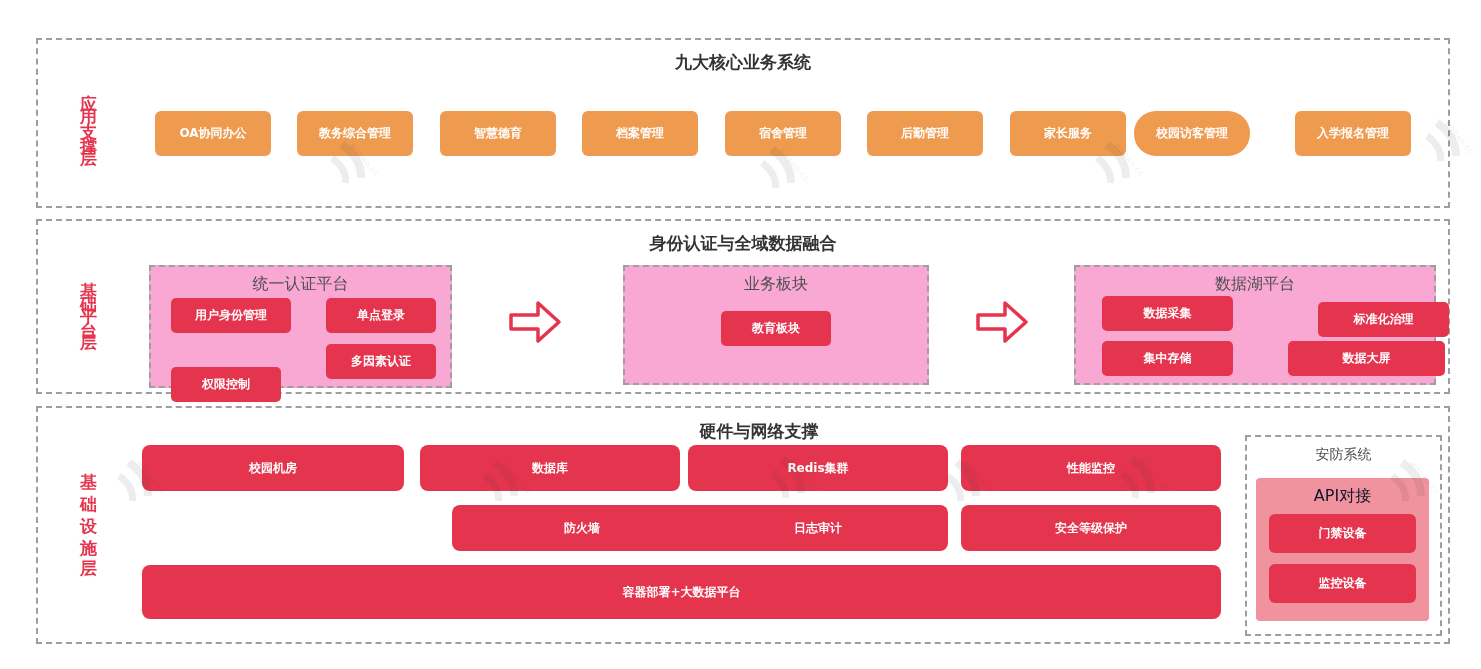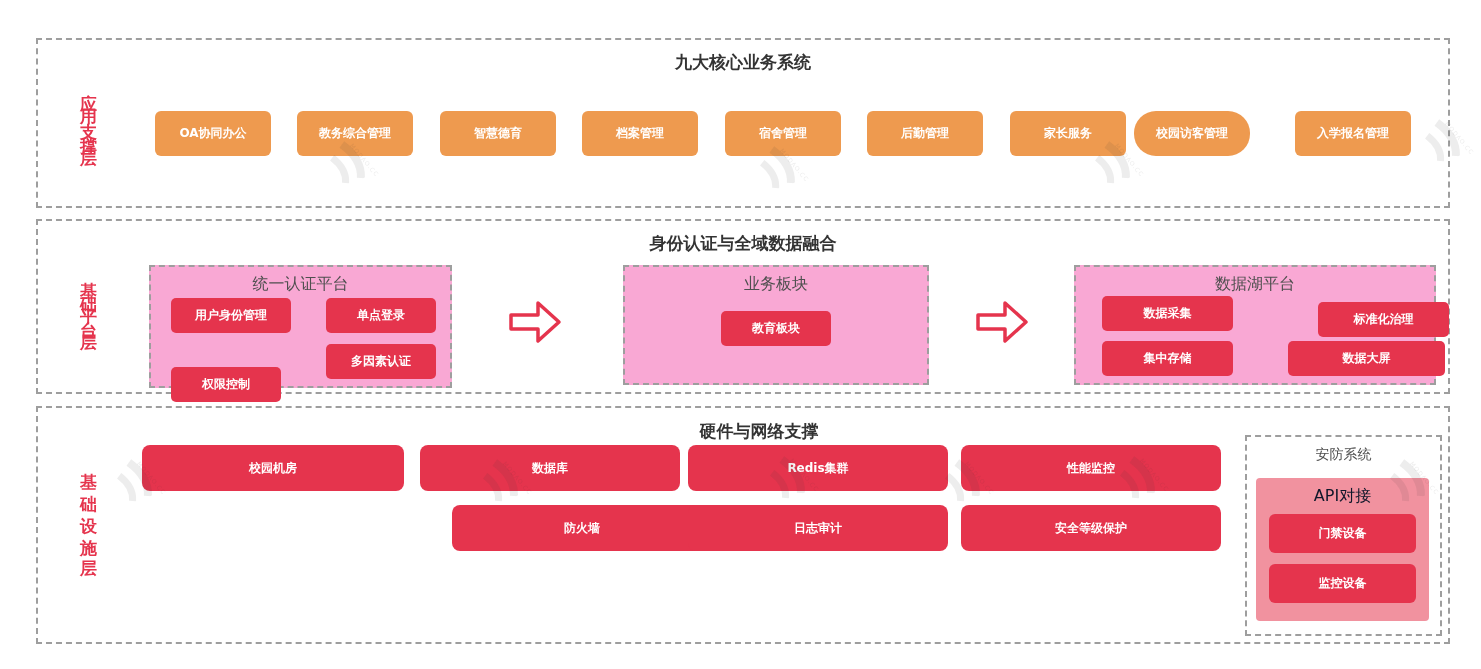--- a/index.html
+++ b/index.html
@@ -113,20 +113,21 @@
     <div class="vlabel vl3">基础设施层</div>
     <div class="layer-title">硬件与网络支撑</div>
 
     <div class="btn red grid-btn" style="left:104px;top:37px;width:262px;">校园机房</div>
     <div class="btn red grid-btn" style="left:382px;top:37px;">数据库</div>
     <div class="btn red grid-btn" style="left:650px;top:37px;">Redis集群</div>
     <div class="btn red grid-btn" style="left:923px;top:37px;">性能监控</div>
     <div class="btn red grid-btn" style="left:382px;top:97px;margin-left:32px;">防火墙</div>
     <div class="btn red grid-btn" style="left:650px;top:97px;">日志审计</div>
     <div class="btn red grid-btn" style="left:923px;top:97px;">安全等级保护</div>
+    <div class="btn red wide-btn">容器部署+大数据平台</div>
 
     <div class="security">
       <div class="security-title">安防系统</div>
       <div class="pink-box">
         <div class="api-title">API对接</div>
         <div class="btn red sbtn" style="top:36px;">门禁设备</div>
         <div class="btn red sbtn" style="top:86px;">监控设备</div>
       </div>
     </div>
   </section>

